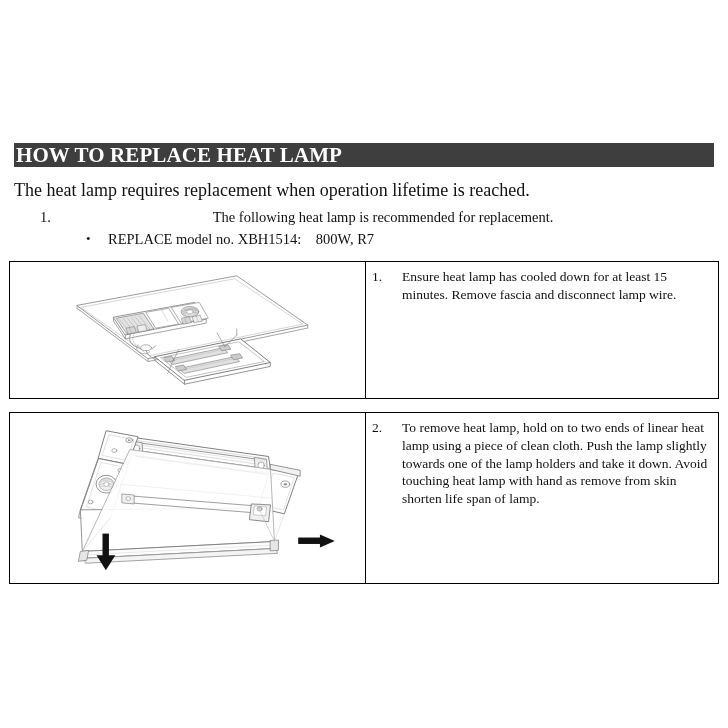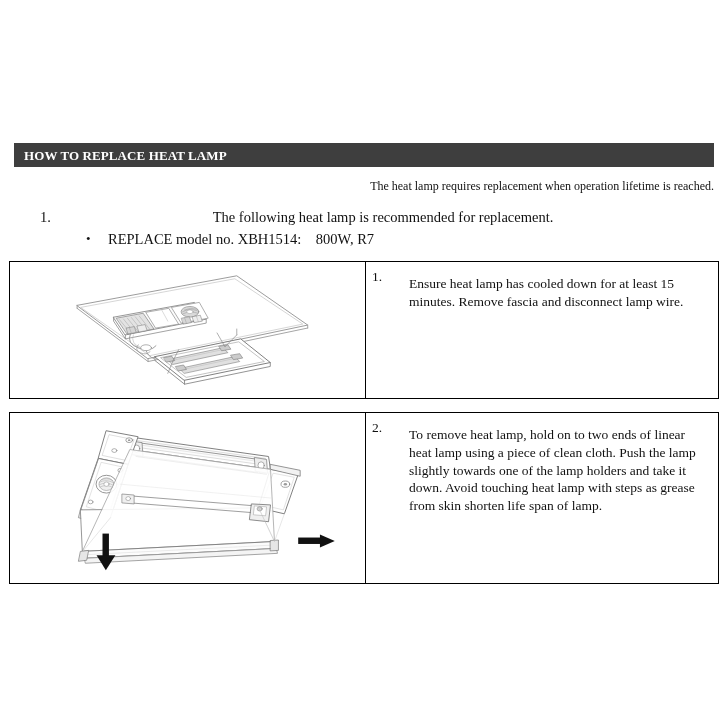--- a/index.html
+++ b/index.html
@@ -23,36 +23,35 @@
     top: 143px;
     width: 700px;
     height: 24px;
     background: #3e3e3e;
     display: flex;
     align-items: center;
   }
   .heading-bar .heading-text {
     color: #ffffff;
     font-weight: bold;
-    font-size: 13px;
+    font-size: 21px;
     letter-spacing: 0.1px;
-    padding-left: 10px;
+    padding-left: 2px;
     line-height: 1;
     white-space: nowrap;
   }
 
   
   .intro {
     position: absolute;
     left: 14px;
     top: 179px;
     width: 700px;
-    font-size: 12px;
+    font-size: 18px;
     line-height: 1.25;
-    text-align: right;
   }
 
   
   .step-one {
     position: absolute;
     left: 40px;
     top: 208px;
     width: 660px;
     font-size: 14.5px;
     line-height: 1.3;
@@ -120,21 +119,21 @@
     flex: 0 0 30px;
     font-size: 13.5px;
     line-height: 1.32;
   }
   .cell-text .body {
     flex: 1 1 auto;
     font-size: 13.5px;
     line-height: 1.32;
   }
   .cell-text .body p {
-    margin: 7px;
+    margin: 0;
   }
   .cell-text .body p.spaced {
     margin-top: 15px;
   }
 
   .figure-svg {
     display: block;
     width: 100%;
     height: 100%;
   }
@@ -356,16 +355,16 @@
       <g fill="#111111" stroke="none">
         <rect x="290" y="126" width="24" height="6.5"></rect>
         <polygon points="312,123 312,136 327,129.4"></polygon>
       </g>
     </svg>
   </div>
 
   <div class="cell-text">
     <span class="num">2.</span>
     <div class="body">
-      <p>To remove heat lamp, hold on to two ends of linear heat lamp using a piece of clean cloth. Push the lamp slightly towards one of the lamp holders and take it down. Avoid touching heat lamp with steps as grease from skin shorten life span of lamp.</p>
+      <p>To remove heat lamp, hold on to two ends of linear heat lamp using a piece of clean cloth. Push the lamp slightly towards one of the lamp holders and take it down. Avoid touching heat lamp with hand as remove from skin shorten life span of lamp.</p>
     </div>
   </div>
 </div>
 
 </body></html>

